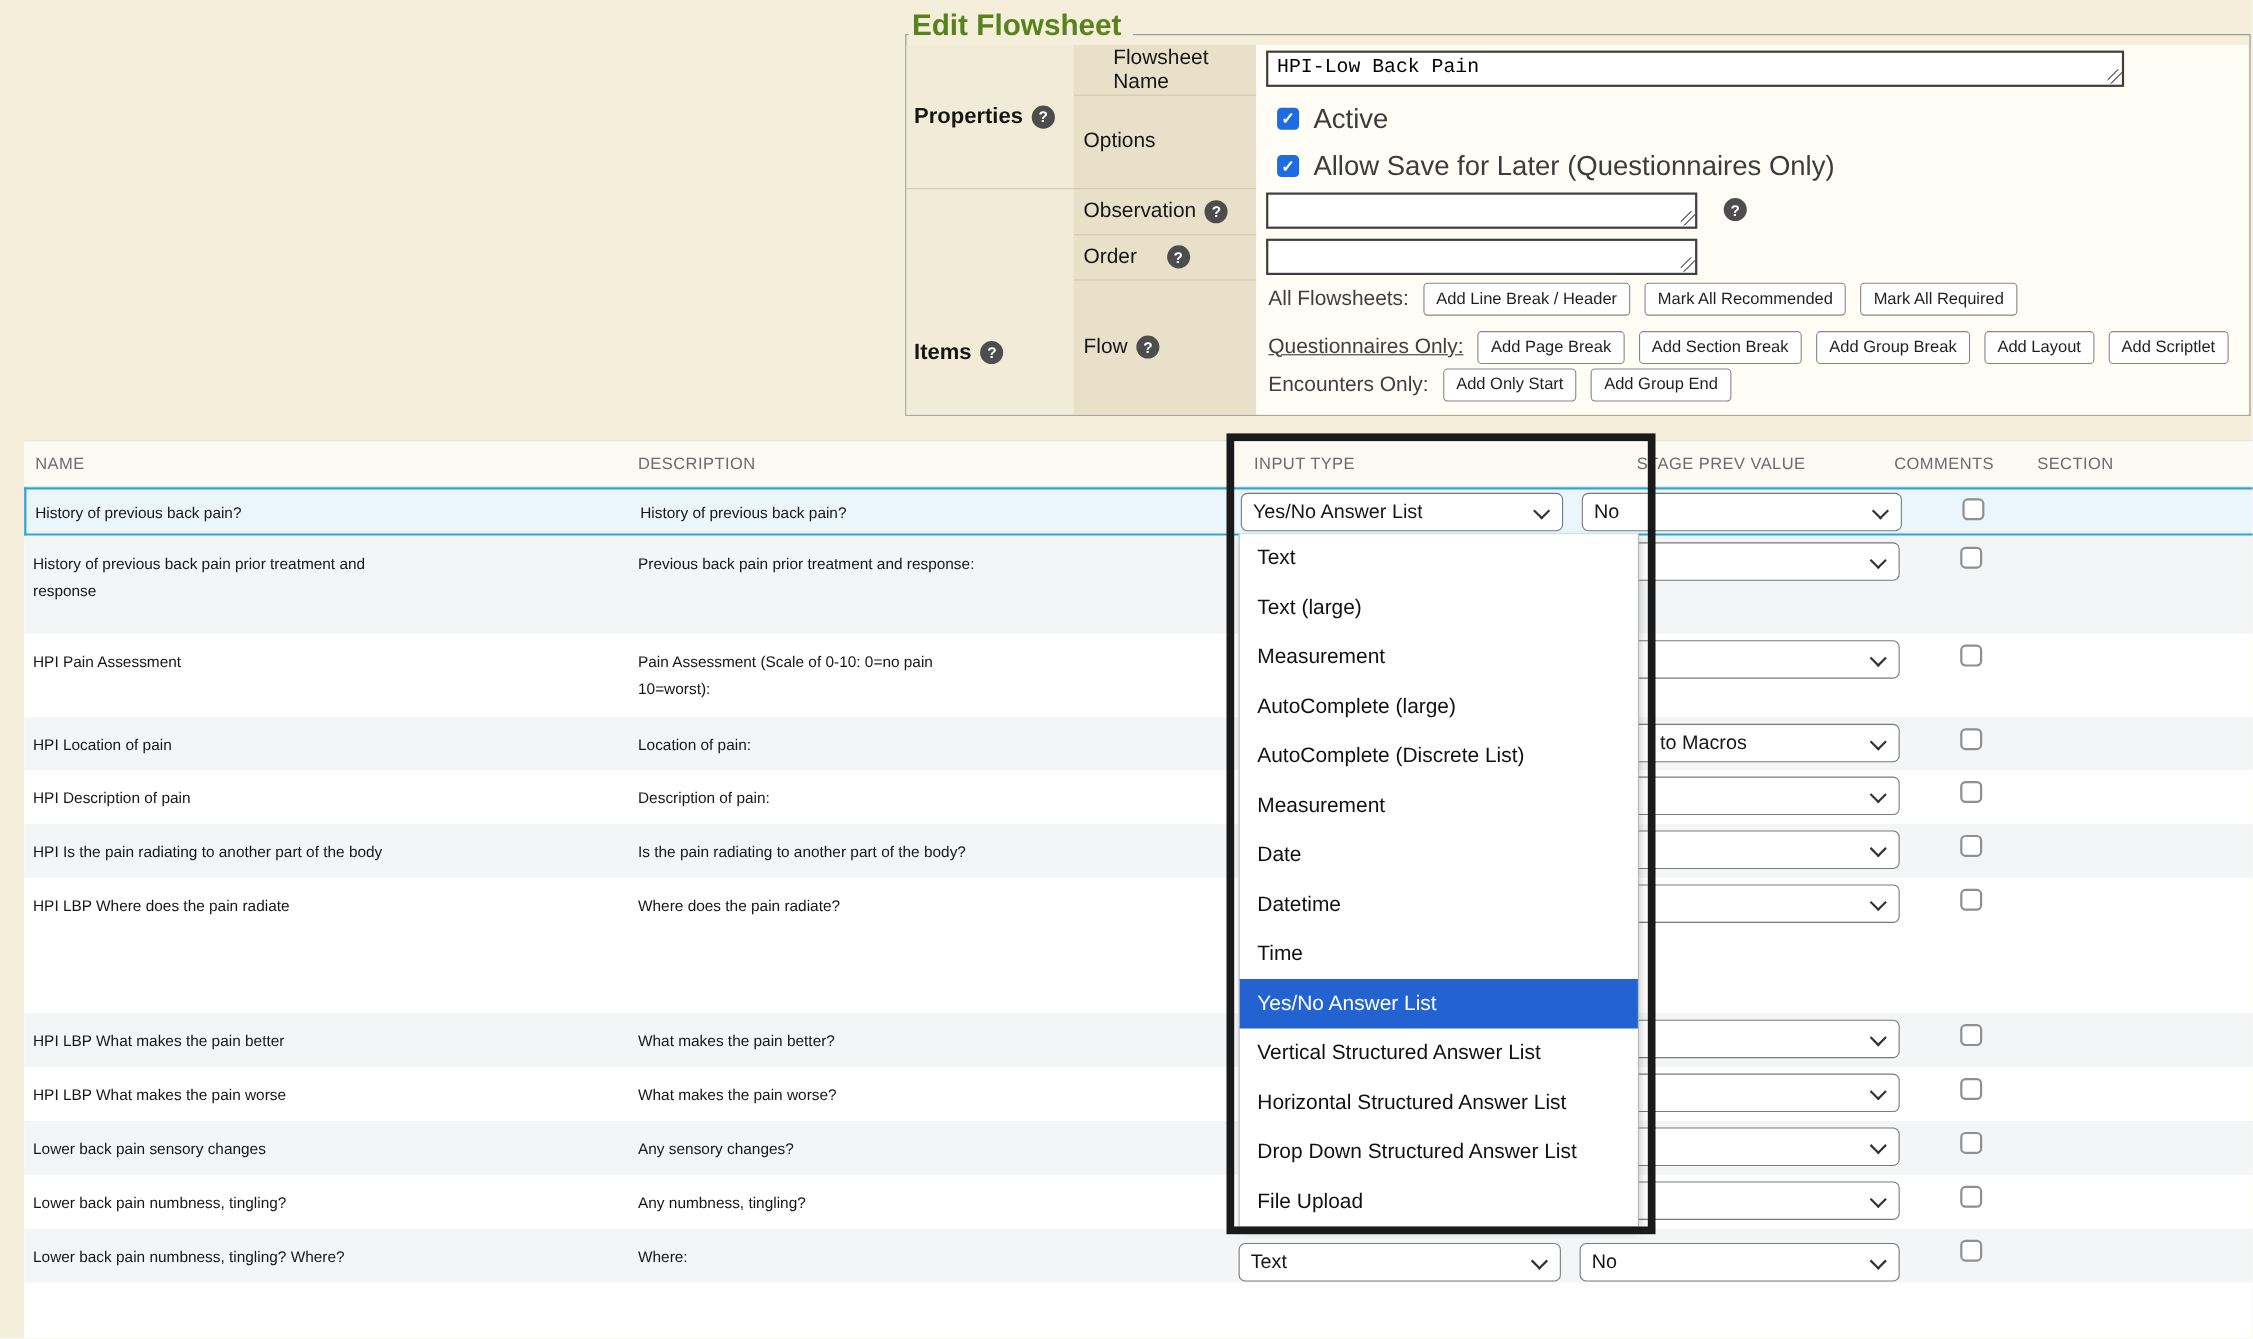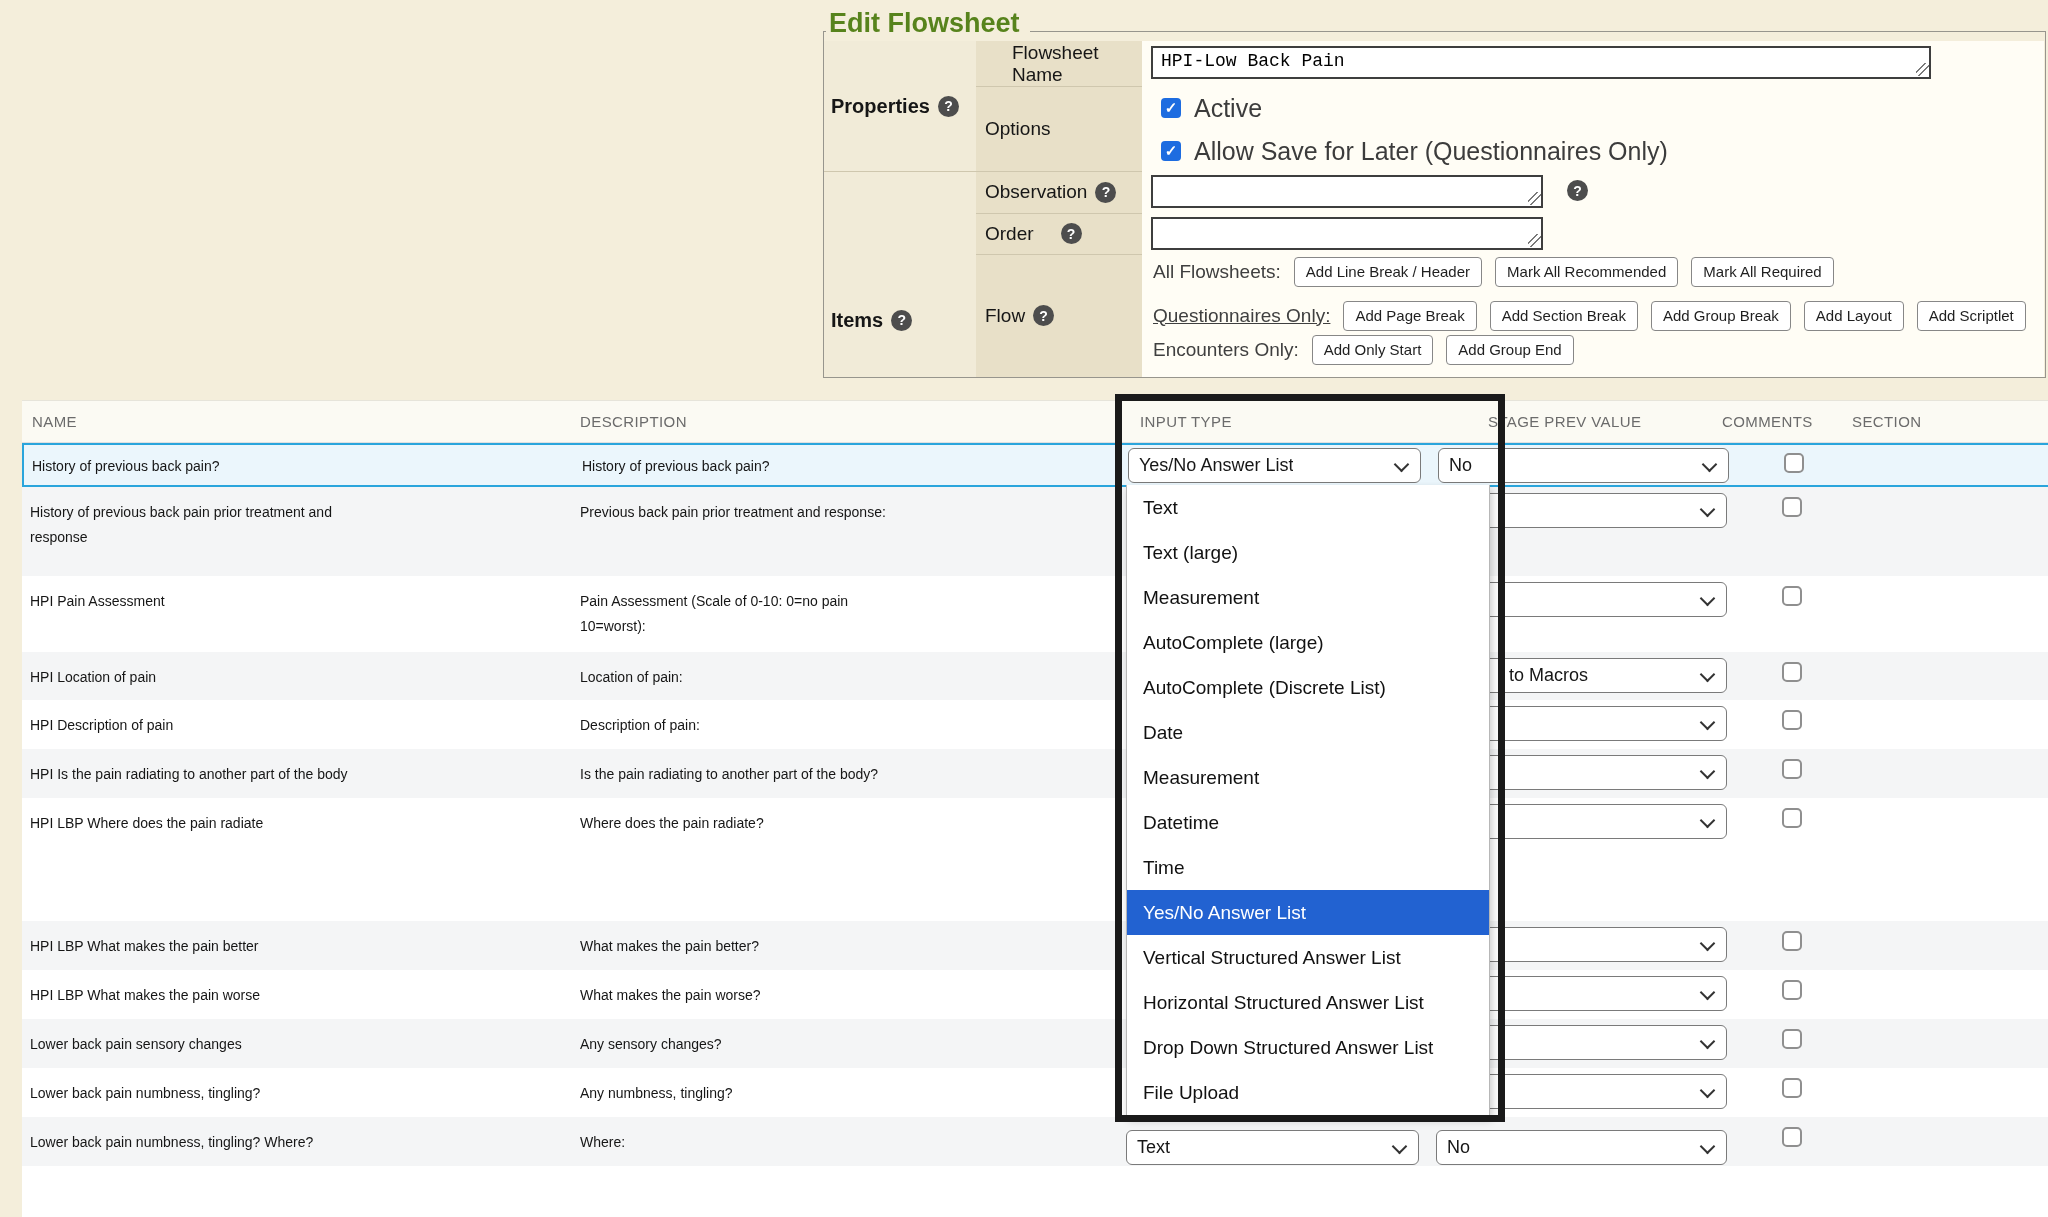--- a/index.html
+++ b/index.html
@@ -292,22 +292,22 @@
         <div class="ccb" style="left: 1760px; top: 10px;"></div>
       </div>
     </div>
 
   <div class="panel">
       <div class="opt">Text</div>
       <div class="opt">Text (large)</div>
       <div class="opt">Measurement</div>
       <div class="opt">AutoComplete (large)</div>
       <div class="opt">AutoComplete (Discrete List)</div>
+      <div class="opt">Measurement</div>
       <div class="opt">Date</div>
-      <div class="opt">Measurement</div>
       <div class="opt">Datetime</div>
       <div class="opt">Time</div>
       <div class="opt hl" style="background: rgb(34, 98, 209);">Yes/No Answer List</div>
       <div class="opt">Vertical Structured Answer List</div>
       <div class="opt">Horizontal Structured Answer List</div>
       <div class="opt">Drop Down Structured Answer List</div>
       <div class="opt">File Upload</div>
     </div>
 
   <div class="rect"></div>

